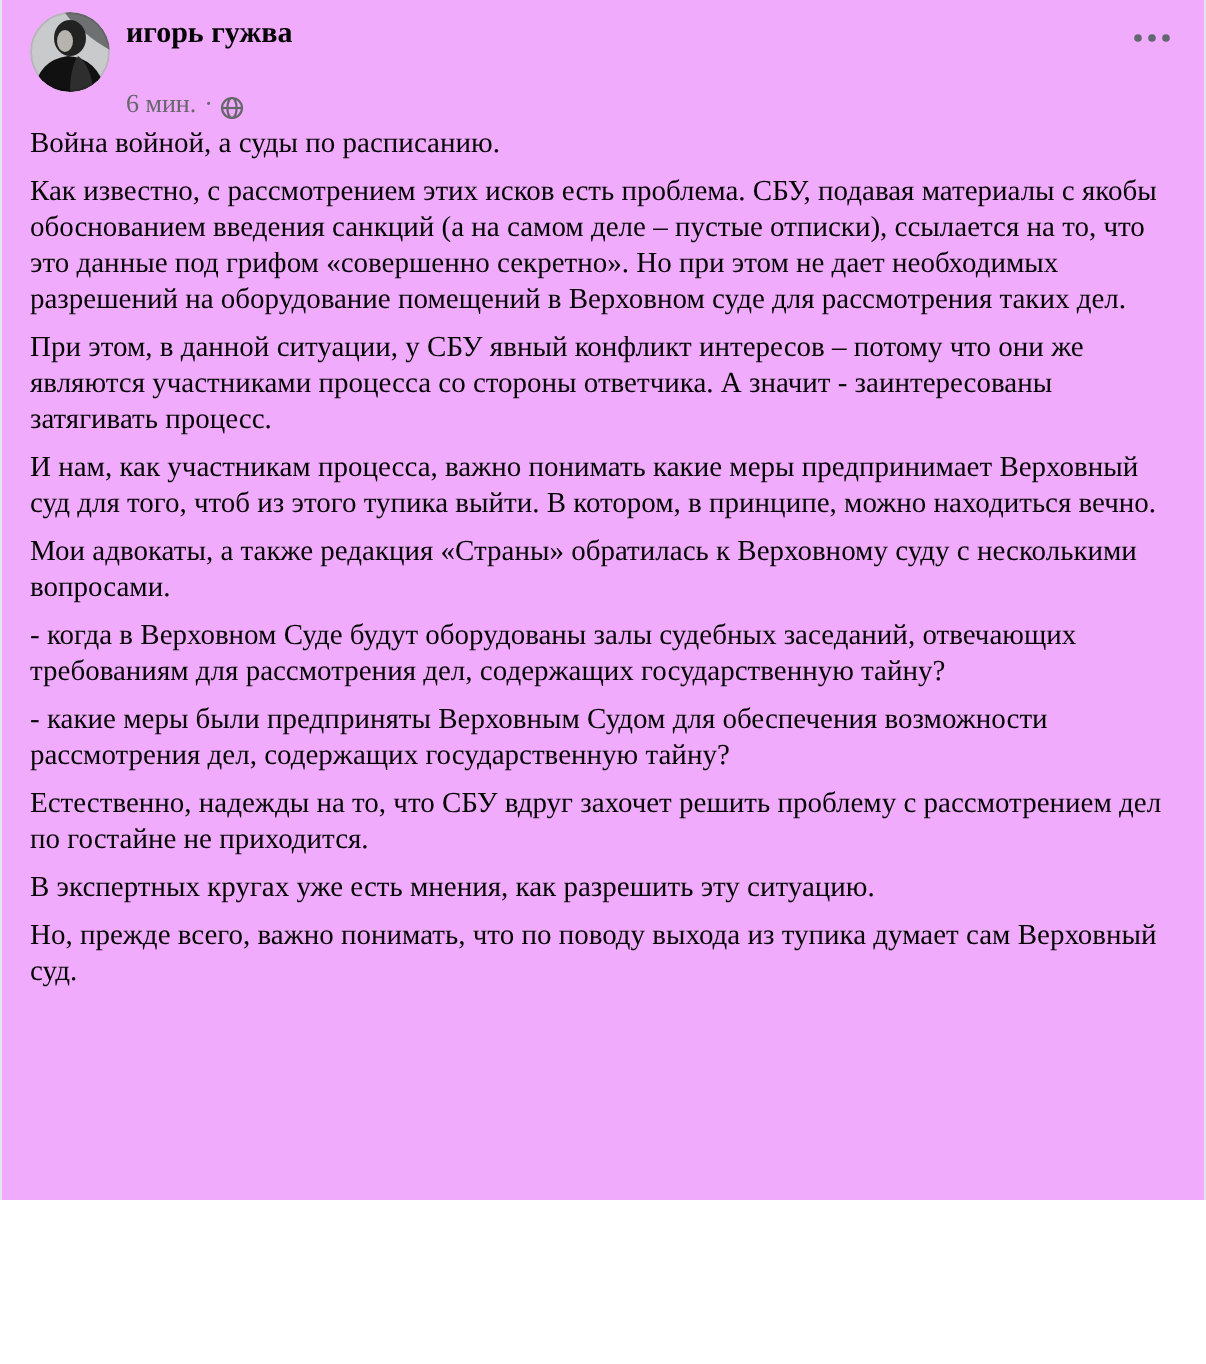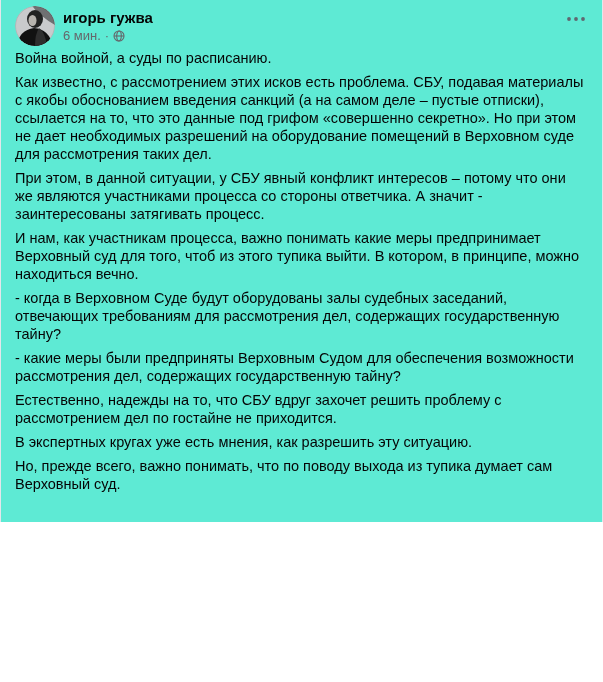--- a/index.html
+++ b/index.html
@@ -1,25 +1,25 @@
 <!DOCTYPE html>
 <html><head>
 <meta charset="utf-8">
 <style>
   html, body { margin: 0; padding: 0; background: #ffffff; }
   .post {
     position: relative;
     width: 603px;
-    height: 522px;
+    height: 600px;
     box-sizing: border-box;
-    background: #5eead4;
+    background: #f0abfc;
     border-left: 1px solid #e4e6eb;
     border-right: 1px solid #e4e6eb;
     overflow: hidden;
-    font-family: Liberation Sans, sans-serif;
+    font-family: Liberation Serif, serif;
     color: #050505;
   }
   .header {
     display: flex;
     align-items: flex-start;
     padding: 6px 16px 0 14px;
   }
   .avatar {
     width: 40px;
     height: 40px;
@@ -32,23 +32,23 @@
   .hmeta { margin-left: 8px; padding-top: 2px; }
   .author {
     font-size: 15px;
     font-weight: 700;
     line-height: 19px;
     color: #050505;
     cursor: pointer;
   }
   .timeline-row {
     display: flex;
-    align-items: center;
+    align-items: flex-end;
     gap: 4px;
-    margin-top: 1px;
+    margin-top: 17px;
     font-size: 13px;
     color: #65676B;
     line-height: 16px;
   }
   .menu-btn {
     position: absolute;
     top: 8px;
     right: 12px;
     padding: 6px 4px;
     cursor: pointer;
@@ -106,20 +106,21 @@
       <circle cx="10" cy="5" r="1.9" fill="#606770"></circle>
       <circle cx="17" cy="5" r="1.9" fill="#606770"></circle>
     </svg>
   </div>
 
   <div class="body">
       <div class="para">Война войной, а суды по расписанию.</div>
       <div class="para">Как известно, с рассмотрением этих исков есть проблема. СБУ, подавая материалы с якобы обоснованием введения санкций (а на самом деле – пустые отписки), ссылается на то, что это данные под грифом «совершенно секретно». Но при этом не дает необходимых разрешений на оборудование помещений в Верховном суде для рассмотрения таких дел.</div>
       <div class="para">При этом, в данной ситуации, у СБУ явный конфликт интересов – потому что они же являются участниками процесса со стороны ответчика. А значит - заинтересованы затягивать процесс.</div>
       <div class="para">И нам, как участникам процесса, важно понимать какие меры предпринимает Верховный суд для того, чтоб из этого тупика выйти. В котором, в принципе, можно находиться вечно.</div>
+      <div class="para">Мои адвокаты, а также редакция «Страны» обратилась к Верховному суду с несколькими вопросами.</div>
       <div class="para">- когда в Верховном Суде будут оборудованы залы судебных заседаний, отвечающих требованиям для рассмотрения дел, содержащих государственную тайну?</div>
       <div class="para">- какие меры были предприняты Верховным Судом для обеспечения возможности рассмотрения дел, содержащих государственную тайну?</div>
       <div class="para">Естественно, надежды на то, что СБУ вдруг захочет решить проблему с рассмотрением дел по гостайне не приходится.</div>
       <div class="para">В экспертных кругах уже есть мнения, как разрешить эту ситуацию.</div>
       <div class="para">Но, прежде всего, важно понимать, что по поводу выхода из тупика думает сам Верховный суд.</div>
     </div>
 
 </div>
 
 </body></html>

